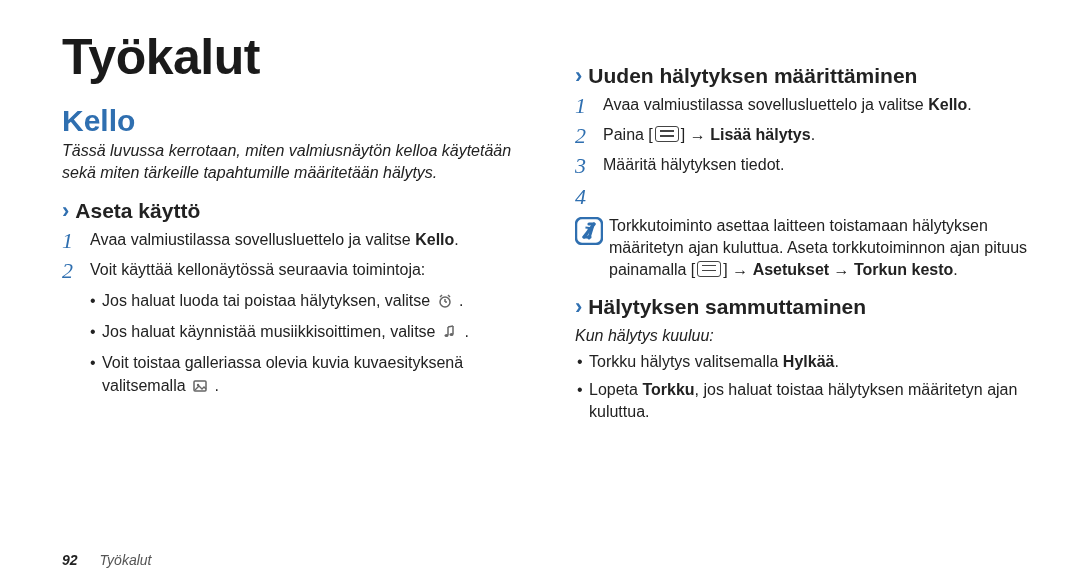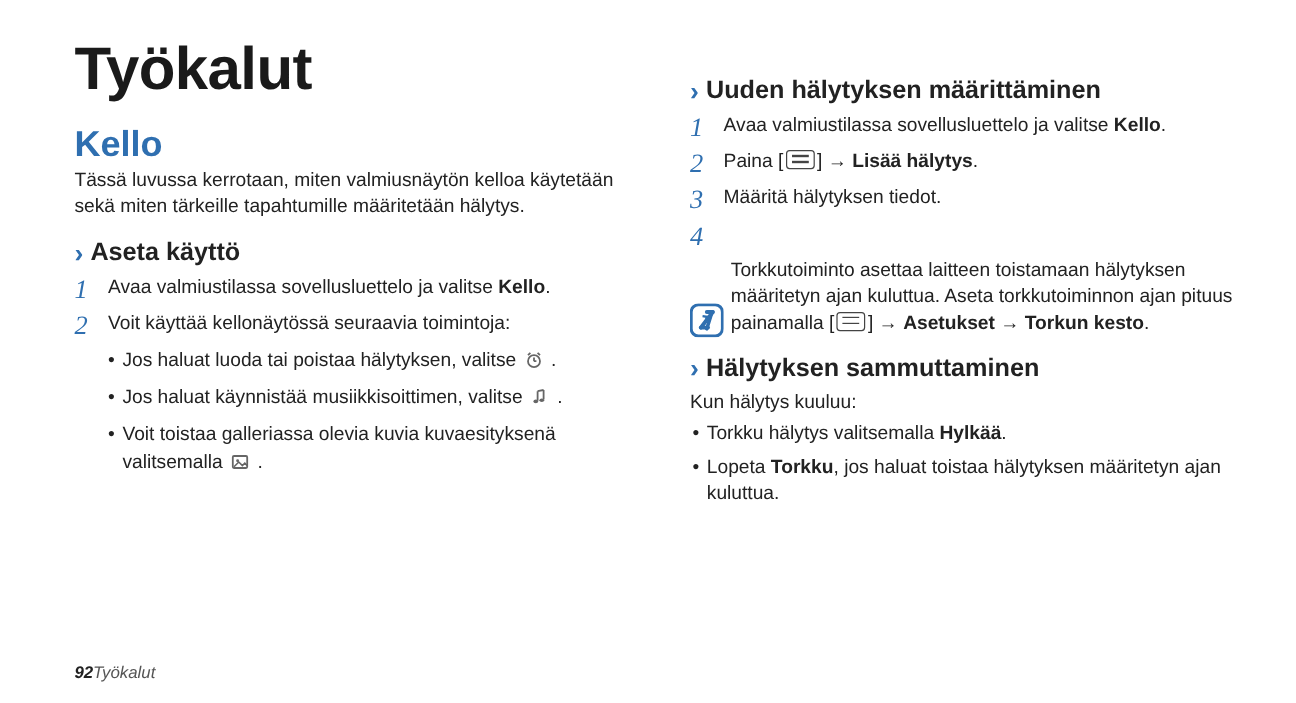--- a/index.html
+++ b/index.html
@@ -37,20 +37,21 @@
   h2.section {
     font-size: 30px;
     font-weight: 700;
     margin: 10px 0 2px 0;
     color: #2f6fb0;
   }
   .intro {
     font-size: 16px;
     line-height: 1.35;
     margin: 0 0 16px 0;
+    font-style: italic;
   }
   h3.sub {
     font-size: 21px;
     font-weight: 600;
     margin: 14px 0 6px 0;
     display: flex;
     align-items: center;
     color: #222;
   }
   .chev {
@@ -123,42 +124,42 @@
     content: "";
     position: absolute;
     left: 4px; right: 4px;
     height: 1.5px;
     background: #444;
   }
   .kbd-icon::before { top: 3px; }
   .kbd-icon::after { top: 8px; }
   .note-row {
     display: flex;
-    align-items: flex-end;
+    align-items: flex-start;
     margin: 6px 0 6px 0;
   }
   .note-icon {
     flex: 0 0 28px;
     width: 28px;
     height: 28px;
     margin-right: 6px;
     margin-top: 2px;
   }
   .note-text {
     flex: 1;
     font-size: 16px;
     line-height: 1.38;
   }
   .footer {
     position: absolute;
     left: 62px;
     bottom: 18px;
     display: flex;
     align-items: baseline;
-    gap: 0;
+    gap: 22px;
     font-size: 14px;
   }
   .footer .pn {
     font-weight: 600;
     font-style: italic;
     color: #222;
   }
   .footer .ft {
     font-style: italic;
     color: #555;

